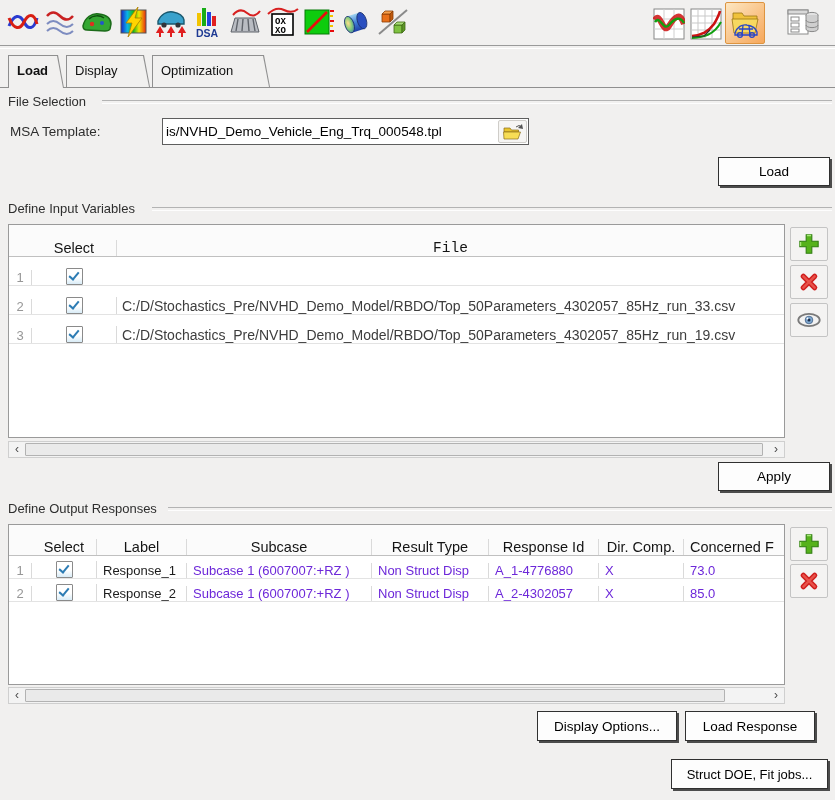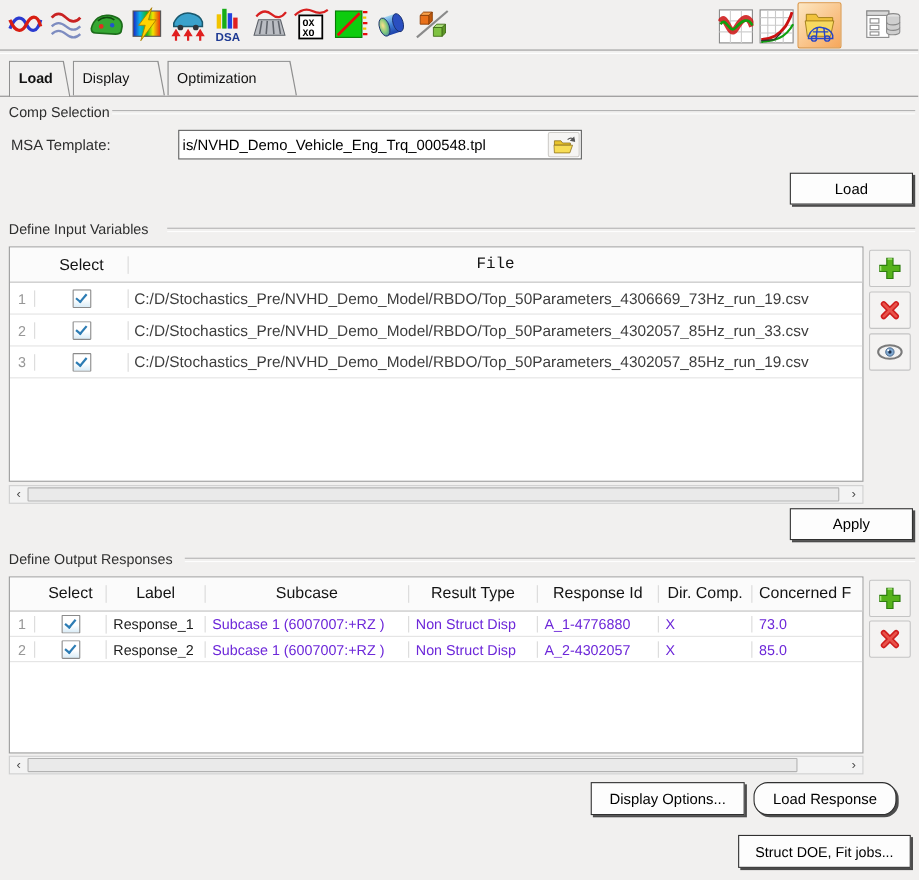--- a/index.html
+++ b/index.html
@@ -29,21 +29,21 @@
   
   .field{position:absolute;left:162px;top:118px;width:367px;height:27px;background:#fff;border:1px solid #5e5e5e;box-sizing:border-box;display:flex;align-items:center;}
   .field .val{flex:1;font-size:13.5px;color:#000;padding:0 3px;white-space:nowrap;overflow:hidden;}
   .browse{width:27px;height:21px;margin-right:1px;background:#f6f5f3;border:1px solid #cfcdc9;border-radius:2px;display:flex;align-items:center;justify-content:center;cursor:pointer;}
 
   
   .btn{position:absolute;background:#fdfdfd;border:1px solid #303030;box-shadow:2px 2px 0 #4c4c4c;display:flex;align-items:center;justify-content:center;font-size:13.5px;color:#000;box-sizing:border-box;cursor:pointer;}
 
   
   .tbl{position:absolute;background:#ffffff;border:1px solid #9a9a9a;box-sizing:border-box;overflow:hidden;}
-  .trow{display:flex;align-items:center;}
+  .trow{display:flex;align-items:flex-end;}
   .thead{background:#fbfbfb;border-bottom:1px solid #c0c0c0;}
   .thead .tc{font-size:14.5px;color:#141414;display:flex;align-items:center;justify-content:center;}
   .tc{box-sizing:border-box;border-right:1px solid #dadada;display:flex;align-items:center;overflow:hidden;white-space:nowrap;}
   .tc:last-child{border-right:none;}
   .body-row{border-bottom:1px solid #e3e3e3;}
   .numc{justify-content:center;color:#979797;font-size:13px;background:#fff;}
   .cbc{justify-content:center;}
   .txt{color:#3d3d3d;font-size:14px;padding:0 5px;}
   .gray{color:#6d28d9;font-size:13px;padding:0 6px;}
   .dark{color:#1c1c1c;font-size:13px;padding:0 6px;}
@@ -272,21 +272,21 @@
     <div class="tab" style="left:66px;width:84px;">
       <div class="tab-in"></div>
         <span>Display</span>
     </div>
     <div class="tab" style="left:152px;width:118px;">
       <div class="tab-in"></div>
         <span>Optimization</span>
     </div>
   </div>
 
-  <div class="grp-label" style="left:8px;top:94px;">Comp Selection</div>
+  <div class="grp-label" style="left:8px;top:94px;">File Selection</div>
   <div class="grp-line" style="left:102px;top:100px;width:730px;"></div>
 
   <div class="grp-label" style="left:10px;top:124px;font-size:13.5px;">MSA Template:</div>
   <div class="field">
     <span class="val">is/NVHD_Demo_Vehicle_Eng_Trq_000548.tpl</span>
     <span class="browse">
       <svg width="20" height="17" viewBox="0 0 20 17">
         <path d="M13 4 q3 -3 6 0" fill="none" stroke="#555" stroke-width="1"></path>
         <polygon points="19,1 20,6 15,5" fill="#555"></polygon>
         <path d="M1 5 h6 l1.5 2 h7 v2 H1 Z" fill="#e8c42c" stroke="#8a6d1a" stroke-width="0.7"></path>
@@ -303,21 +303,20 @@
     <div class="trow thead" style="height:31px;">
       <div class="tc it-c0"></div>
       <div class="tc it-c1">Select</div>
       <div class="tc it-c2" style="justify-content:center;font-family:Liberation Mono, monospace;">File</div>
     </div>
     <div class="trow body-row" style="height:28px;">
       <div class="tc it-c0 numc">1</div>
       <div class="tc it-c1 cbc">
           <span class="cb"></span>
         </div>
-      <div class="tc it-c2 txt">C:/D/Stochastics_Pre/NVHD_Demo_Model/RBDO/Top_50Parameters_4306669_73Hz_run_19.csv</div>
     </div>
     <div class="trow body-row" style="height:28px;">
       <div class="tc it-c0 numc">2</div>
       <div class="tc it-c1 cbc">
           <span class="cb"></span>
         </div>
       <div class="tc it-c2 txt">C:/D/Stochastics_Pre/NVHD_Demo_Model/RBDO/Top_50Parameters_4302057_85Hz_run_33.csv</div>
     </div>
     <div class="trow body-row" style="height:28px;">
       <div class="tc it-c0 numc">3</div>
@@ -410,16 +409,16 @@
     </svg>
   </div>
   <div class="tbtn" style="top:564px;">
     <svg width="24" height="24" viewBox="0 0 34 34">
       <path d="M9 9 L25 25 M25 9 L9 25" stroke="#cf1d1d" stroke-width="7.5" stroke-linecap="round"></path>
       <path d="M9 9 L25 25 M25 9 L9 25" stroke="#e8524a" stroke-width="3.5" stroke-linecap="round"></path>
     </svg>
   </div>
 
   <div class="btn" style="left:537px;top:711px;width:140px;height:30px;">Display Options...</div>
-  <div class="btn" style="left:685px;top:711px;width:130px;height:30px;border-radius:13px;">Load Response</div>
+  <div class="btn" style="left:685px;top:711px;width:130px;height:30px;">Load Response</div>
   <div class="btn" style="left:671px;top:759px;width:157px;height:30px;font-size:13px;">Struct DOE, Fit jobs...</div>
 
 </div>
 
 </body></html>

